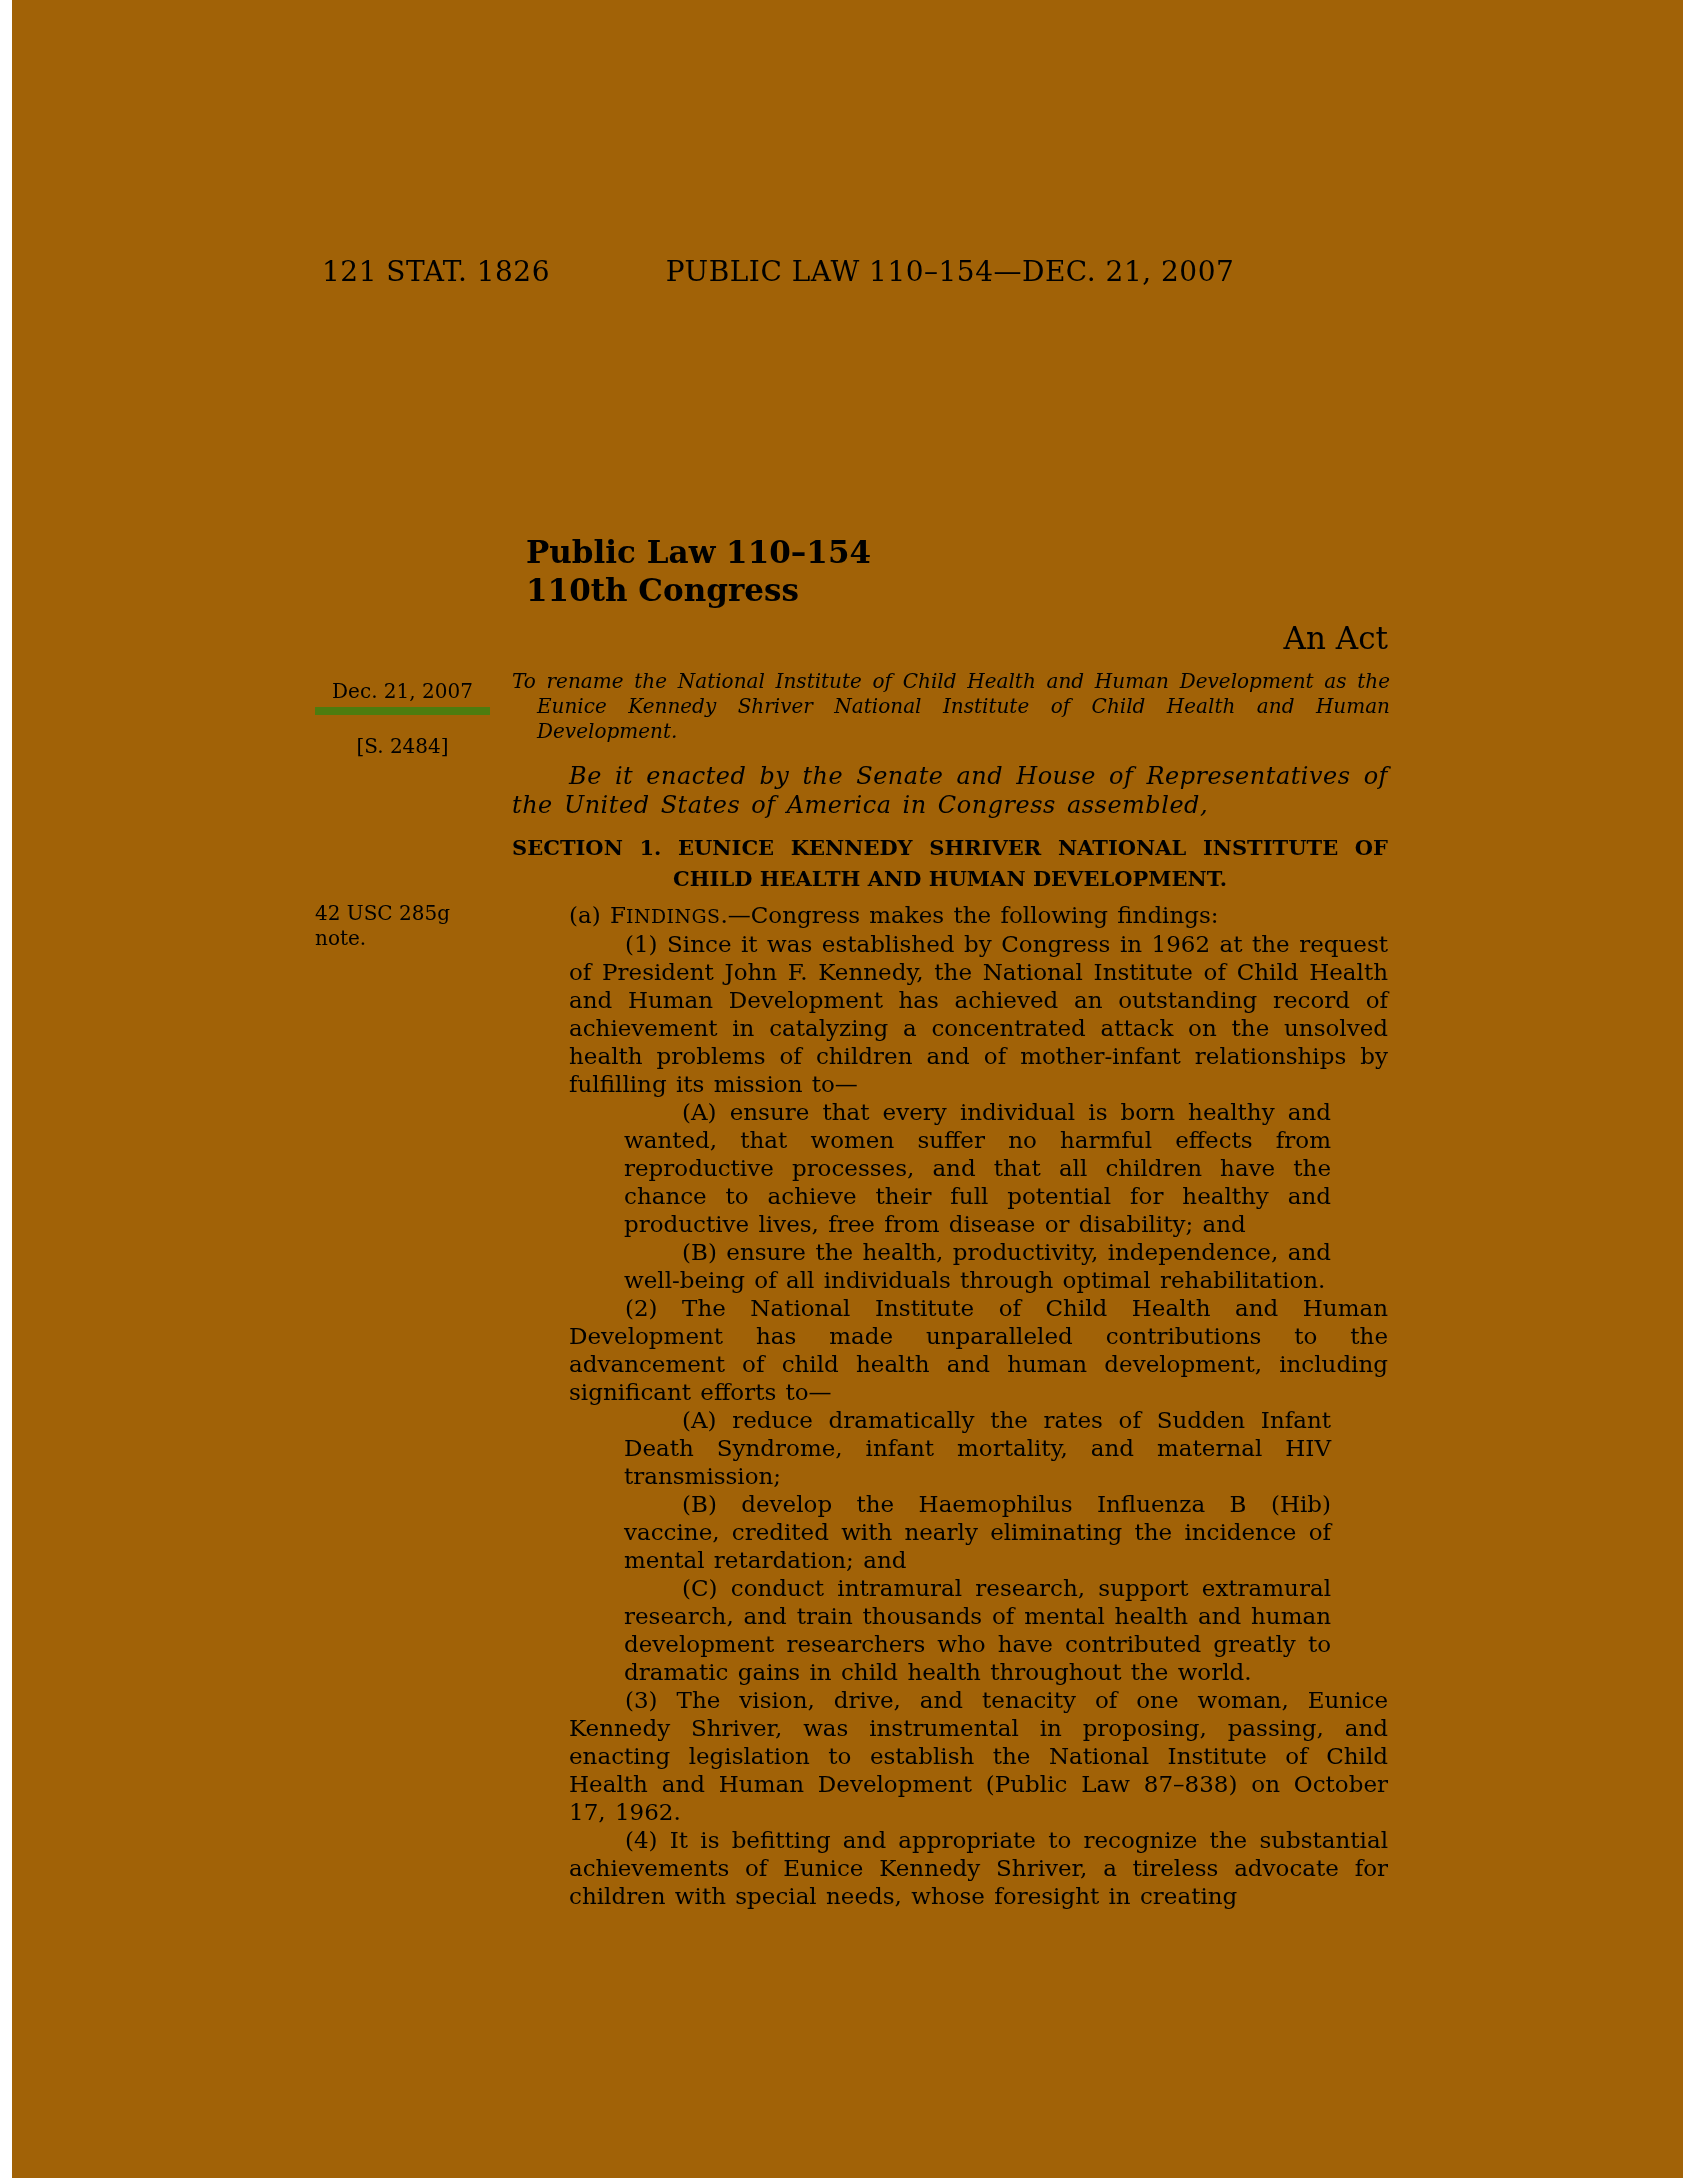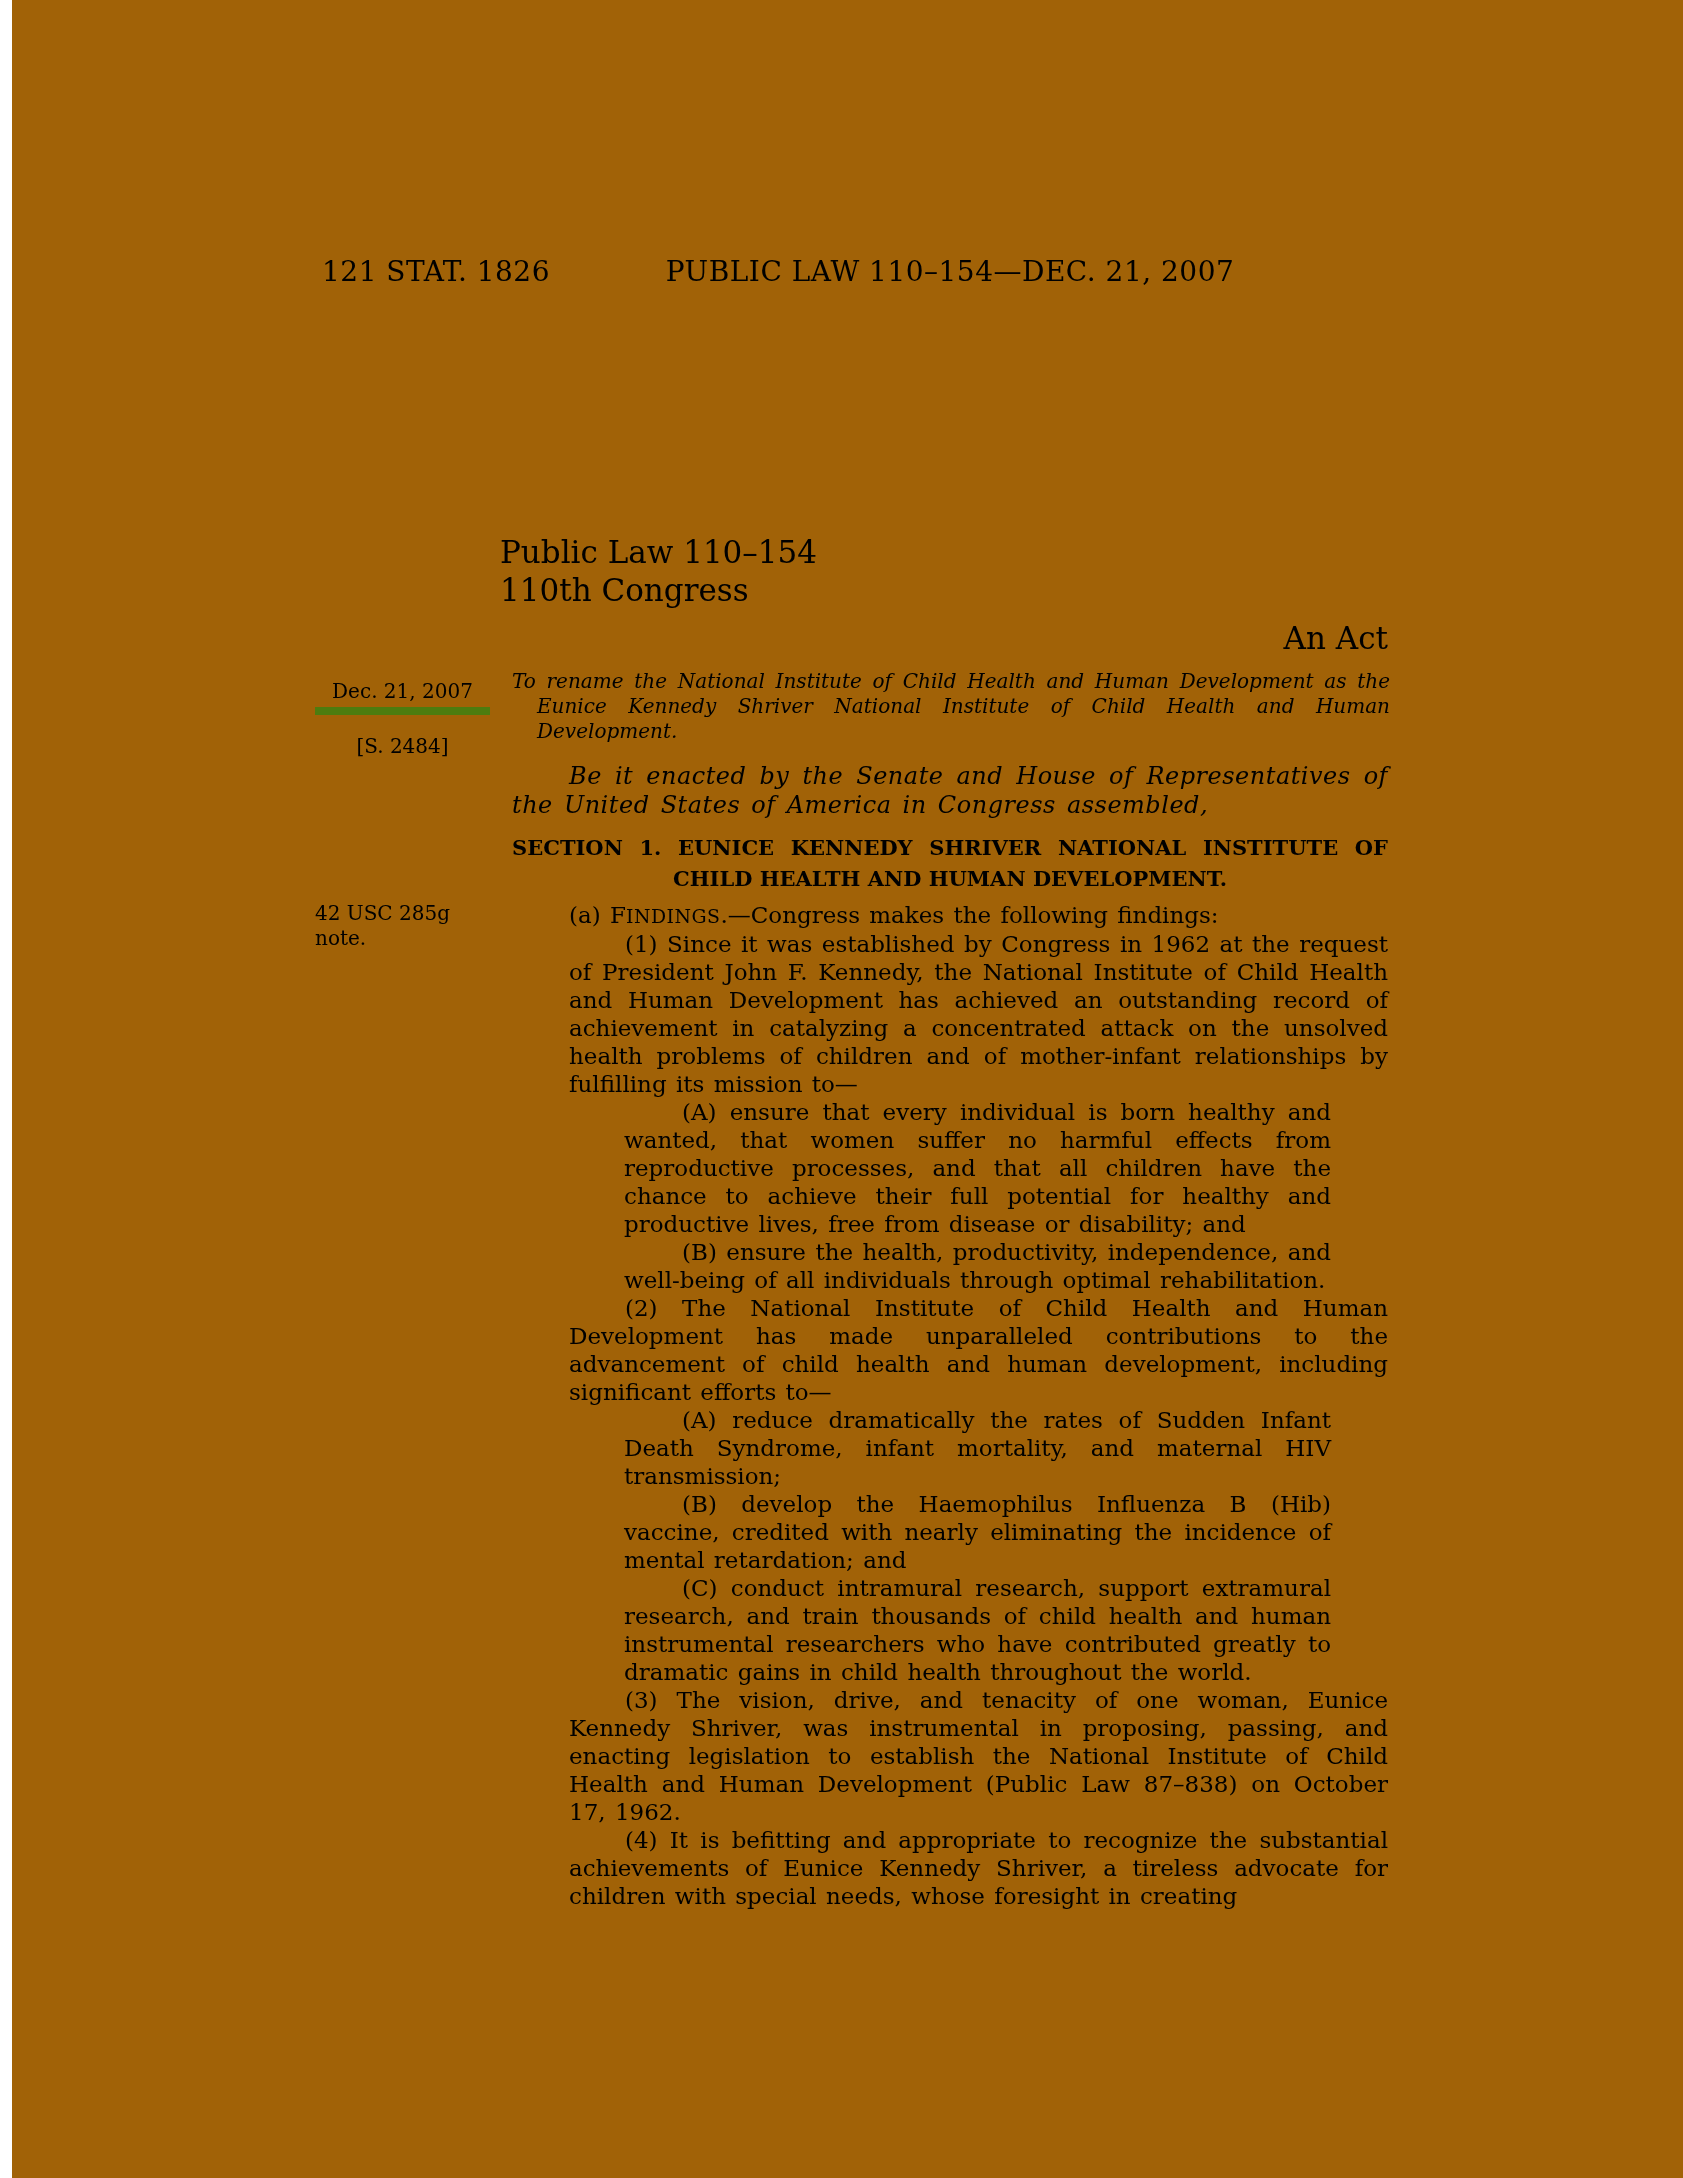--- a/index.html
+++ b/index.html
@@ -8,21 +8,21 @@
     font-family:"DejaVu Serif", "Liberation Serif", serif;
   }
   .page{position:relative;width:1683px;height:2178px;background:#a16207;overflow:hidden;margin-left:12px;}
 
   
   .runhead{position:absolute;top:255px;left:0;width:1683px;height:34px;font-size:28px;}
   .runhead .stat{position:absolute;left:310px;top:0;letter-spacing:0.5px;}
   .runhead .law{position:absolute;left:500px;top:0;width:876px;text-align:center;letter-spacing:0.5px;}
 
   
-  .title-block{position:absolute;left:488px;top:533px;width:876px;font-size:31px;line-height:38px;}
+  .title-block{position:absolute;left:514px;top:533px;width:876px;font-size:31px;line-height:38px;font-weight:bold;}
   .act-heading{position:absolute;left:500px;top:620px;width:876px;text-align:right;font-size:31px;}
 
   
   .headnote{
     position:absolute;left:500px;top:669px;width:878px;
     font-size:20px;line-height:25px;text-align:justify;
     padding-left:25px;text-indent:-25px;box-sizing:border-box;font-style:italic;
   }
 
   
@@ -94,19 +94,19 @@
   </div>
 
   <div class="findings">
     <p class="p-sub"><span>(a) F</span><span class="sc">INDINGS</span><span>.—Congress makes the following findings:</span></p>
     <p class="p-num">(1) Since it was established by Congress in 1962 at the request of President John F. Kennedy, the National Institute of Child Health and Human Development has achieved an outstanding record of achievement in catalyzing a concentrated attack on the unsolved health problems of children and of mother-infant relationships by fulfilling its mission to—</p>
     <p class="p-alpha">(A) ensure that every individual is born healthy and wanted, that women suffer no harmful effects from reproductive processes, and that all children have the chance to achieve their full potential for healthy and productive lives, free from disease or disability; and</p>
     <p class="p-alpha">(B) ensure the health, productivity, independence, and well-being of all individuals through optimal rehabilitation.</p>
     <p class="p-num">(2) The National Institute of Child Health and Human Development has made unparalleled contributions to the advancement of child health and human development, including significant efforts to—</p>
     <p class="p-alpha">(A) reduce dramatically the rates of Sudden Infant Death Syndrome, infant mortality, and maternal HIV transmission;</p>
     <p class="p-alpha">(B) develop the Haemophilus Influenza B (Hib) vaccine, credited with nearly eliminating the incidence of mental retardation; and</p>
-    <p class="p-alpha">(C) conduct intramural research, support extramural research, and train thousands of child health and human instrumental researchers who have contributed greatly to dramatic gains in child health throughout the world.</p>
+    <p class="p-alpha">(C) conduct intramural research, support extramural research, and train thousands of mental health and human development researchers who have contributed greatly to dramatic gains in child health throughout the world.</p>
     <p class="p-num">(3) The vision, drive, and tenacity of one woman, Eunice Kennedy Shriver, was instrumental in proposing, passing, and enacting legislation to establish the National Institute of Child Health and Human Development (Public Law 87–838) on October 17, 1962.</p>
     <p class="p-num">(4) It is befitting and appropriate to recognize the substantial achievements of Eunice Kennedy Shriver, a tireless advocate for children with special needs, whose foresight in creating</p>
   </div>
 
 </div>
 
 
 </body></html>

